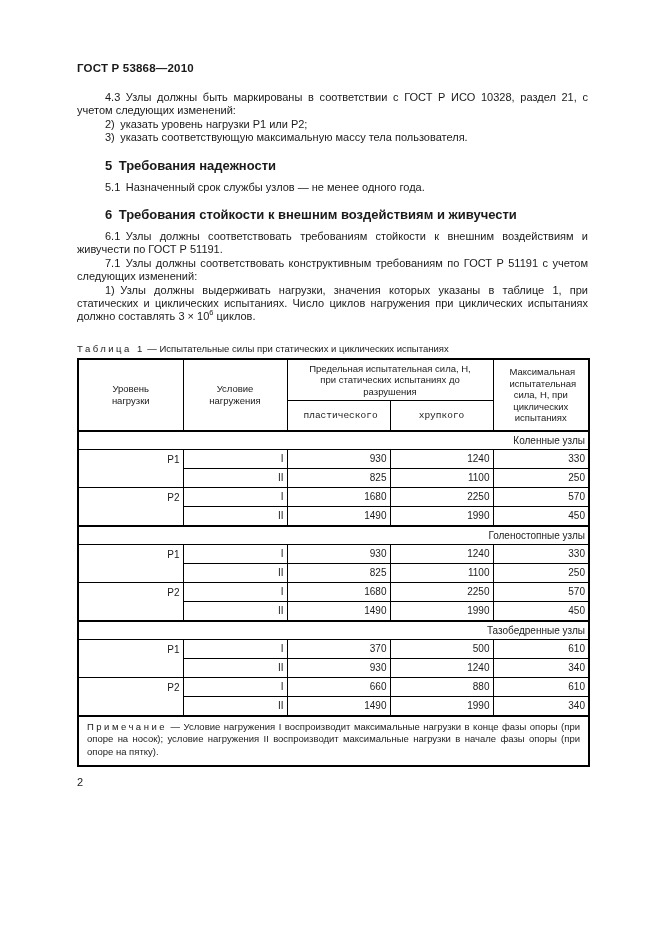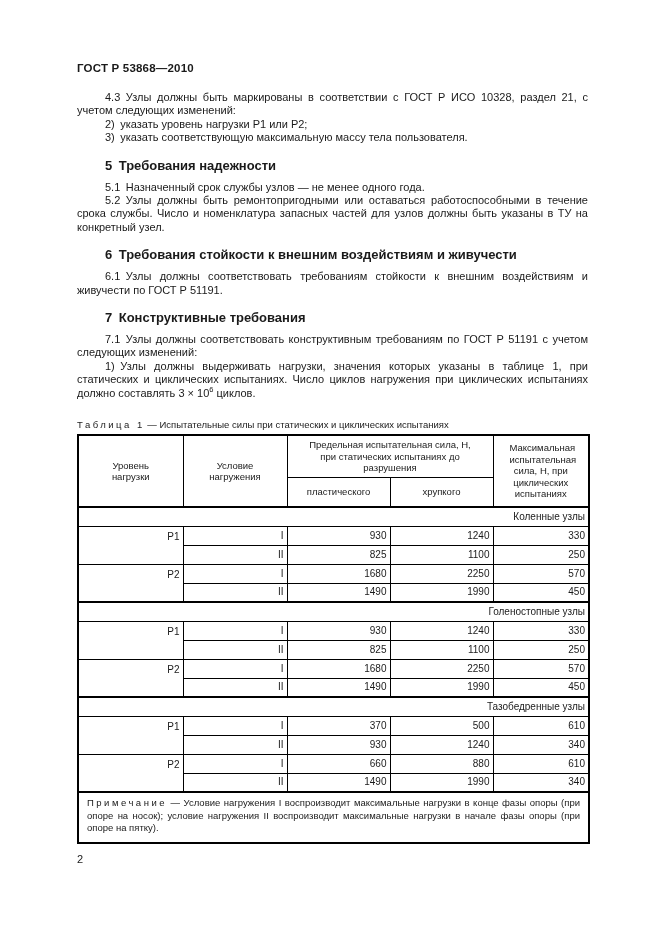--- a/index.html
+++ b/index.html
@@ -18,21 +18,21 @@
   table.gost {
     border-collapse:collapse; width:511px; table-layout:fixed;
     font-size:10px; border:2px solid #000;
   }
   table.gost th, table.gost td { border:1px solid #000; }
   thead th {
     font-weight:normal; font-size:9.5px; line-height:11.5px;
     text-align:center; vertical-align:middle; padding:3px 16px;
   }
   thead tr.hrow1 { height:42px; }
-  thead tr.hrow2 { height:30px; }
+  thead tr.hrow2 { height:30px;font-family:Liberation Mono, monospace; }
   tbody tr { height:19px; }
   tbody td { text-align:right; vertical-align:middle; padding:2px 3px; line-height:12px; }
   tbody tr.section-row td { border-top:2px solid #000; }
   tbody td.c-level { vertical-align:top; padding-top:4px; }
   tfoot td.note-cell {
     border-top:2px solid #000; text-align:justify; font-size:9.5px;
     line-height:12.5px; padding:4px 8px 7px 8px; height:44px; vertical-align:top;
   }
   .note-cell .spaced { letter-spacing:2.5px; }
   .page-number { font-size:11px; margin-top:9px; }
@@ -44,26 +44,24 @@
 <div class="page">
 
   <div class="running-head">ГОСТ Р 53868—2010</div>
 
   <p class="body ind">4.3 Узлы должны быть маркированы в соответствии с ГОСТ Р ИСО 10328, раздел 21, с учетом следующих изменений:</p>
   <p class="body ind">2) указать уровень нагрузки Р1 или Р2;</p>
   <p class="body ind">3) указать соответствующую максимальную массу тела пользователя.</p>
 
   <h2 class="sect">5 Требования надежности</h2>
   <p class="body ind">5.1 Назначенный срок службы узлов — не менее одного года.</p>
-  <p class="body ind">5.2 Узлы должны быть ремонтопригодными или оставаться работоспособными в течение срока службы. Число и номенклатура запасных частей для узлов должны быть указаны в ТУ на конкретный узел.</p>
 
   <h2 class="sect">6 Требования стойкости к внешним воздействиям и живучести</h2>
   <p class="body ind">6.1 Узлы должны соответствовать требованиям стойкости к внешним воздействиям и живучести по ГОСТ Р 51191.</p>
 
-  <h2 class="sect">7 Конструктивные требования</h2>
   <p class="body ind">7.1 Узлы должны соответствовать конструктивным требованиям по ГОСТ Р 51191 с учетом следующих изменений:</p>
   <p class="body ind"><span>1) Узлы должны выдерживать нагрузки, значения которых указаны в таблице 1, при статических и циклических испытаниях. Число циклов нагружения при циклических испытаниях должно составлять 3 × 10</span><sup>6</sup><span> циклов.</span></p>
 
   <div class="tbl-caption">
     <span class="spaced">Таблица 1</span>
     <span>— Испытательные силы при статических и циклических испытаниях</span>
   </div>
 
   <table class="gost">
     <colgroup>

